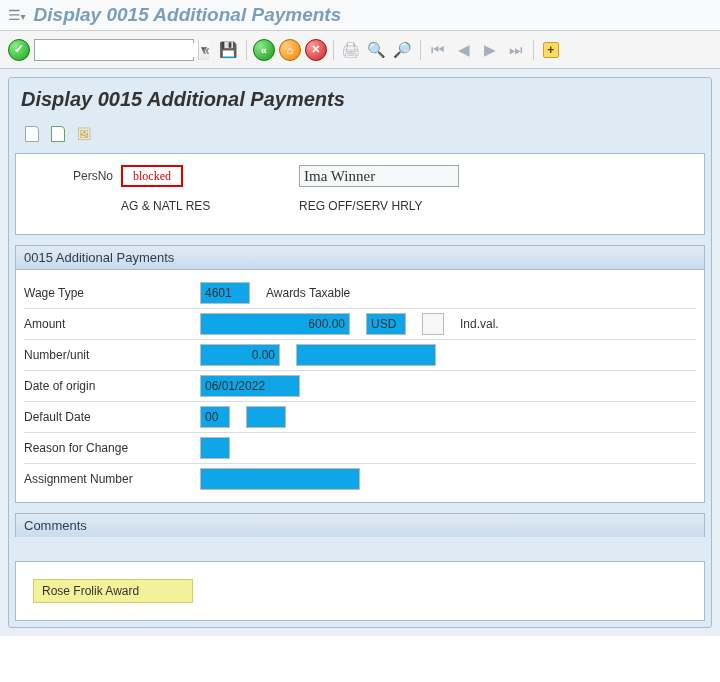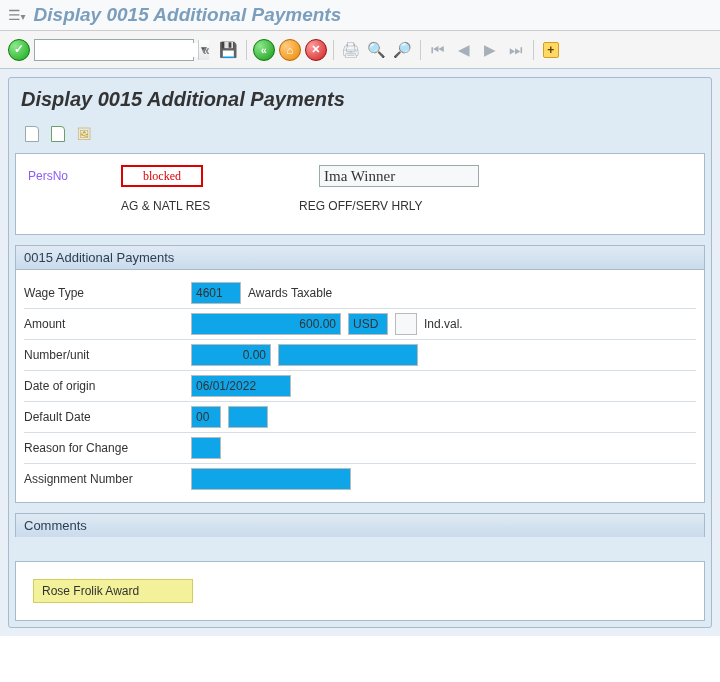--- a/index.html
+++ b/index.html
@@ -29,28 +29,28 @@
     .panel { background: #deeaf4; border: 1px solid #a8bace; border-radius: 3px; padding: 6px; }
     .panel-title { font-size: 20px; font-weight: bold; font-style: italic; color: #333; padding: 4px 6px 8px 6px; }
 
     .button-row { padding: 4px 6px; display: flex; gap: 4px; }
     .button-row .btn { width: 22px; height: 22px; display: inline-flex; align-items: center; justify-content: center; border: 1px solid transparent; border-radius: 2px; }
     .page-icon { width: 14px; height: 16px; border: 1px solid #9aa; border-top-right-radius: 4px; background: #fff; position: relative; display: inline-block;}
 
     .info-block { background: #fff; border: 1px solid #a8bace; padding: 10px 12px; margin-top: 4px; }
 
     .row { display: flex; align-items: center; gap: 8px; margin-bottom: 6px; min-height: 24px;}
-    .label { width: 85px; color: #8b5cf6; }
+    .label { width: 85px; color: #404040; text-align: right; }
     .cell-input { border: 1px solid #9aa; background: #f6f8fa; height: 22px; padding: 0 4px; display: inline-flex; align-items: center; font-family: "Times New Roman", serif; }
-    .pill-blocked { border: 2px solid #d00; color: #d00; background: #fff; height: 22px; padding: 0 20px; display: inline-flex; align-items: center; font-family: "Times New Roman", serif; }
+    .pill-blocked { border: 2px solid #d00; color: #d00; background: #fff; height: 22px; padding: 0 10px; display: inline-flex; align-items: center; font-family: "Times New Roman", serif; }
     .plain { color: #333; }
 
     .section-header { background: linear-gradient(#e0eaf4,#cadbec); border: 1px solid #a8bace; border-bottom: none; padding: 4px 8px; font-size: 13px; color: #2a3f55; margin-top: 10px;}
     .section-body { background: #fff; border: 1px solid #a8bace; padding: 8px; }
-    .frow { display: flex; align-items: center; gap: 7px; border-bottom: 1px solid #d6dee6; padding: 4px 0; }
+    .frow { display: flex; align-items: center; gap: 16px; border-bottom: 1px solid #d6dee6; padding: 4px 0; }
     .frow:last-child { border-bottom: none;}
     .flabel { width: 160px; color: #333; }
     .fin { border: 1px solid #bbb; background: #0ea5e9; height: 22px; padding: 0 4px; display: inline-flex; align-items: center; text-align: right;}
     .fin.right { justify-content: flex-end;}
     .small-box { width: 22px; height: 22px; border: 1px solid #bbb; background: #f6f8fa; display: inline-block;}
 
     .chg-row { display: flex; justify-content: flex-end; align-items: center; gap: 4px; margin-top: 8px; }
     .highlight-box { background: #f3f29a; border: 1px solid #d0ce60; padding: 4px 8px; display: inline-block; min-width: 160px;}
 
   </style>

